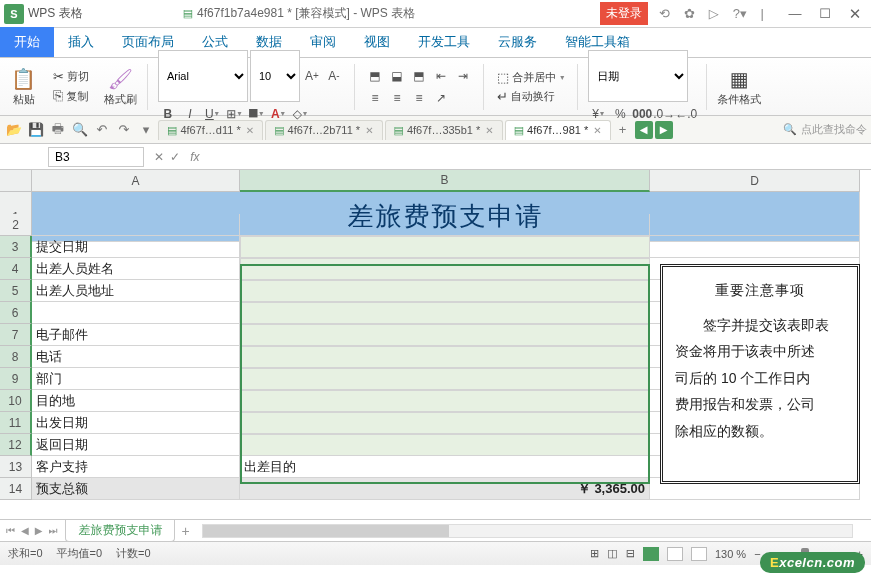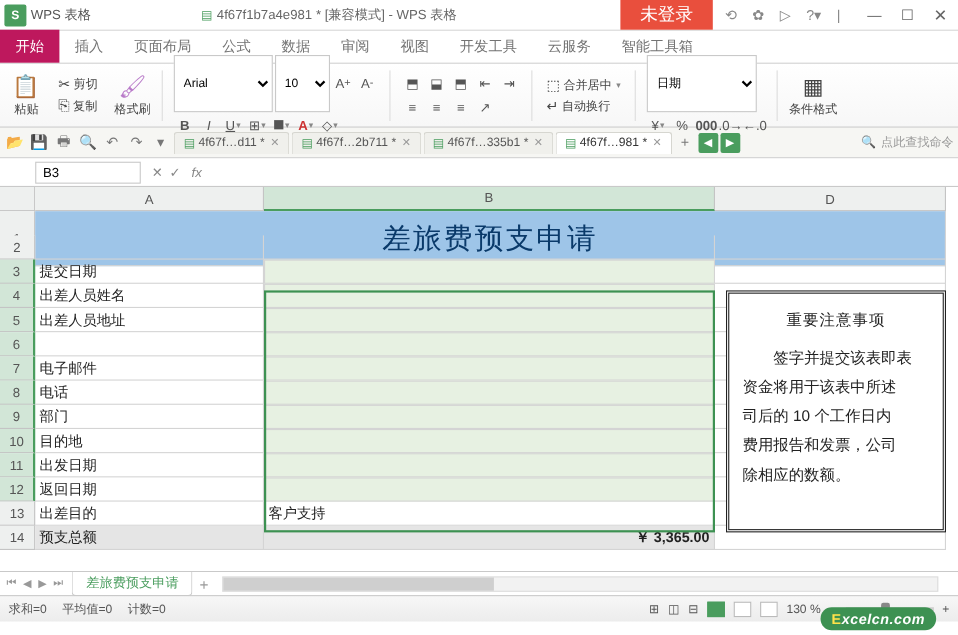--- a/index.html
+++ b/index.html
@@ -3,29 +3,29 @@
 <meta charset="utf-8">
 <style>
 *{box-sizing:border-box;margin:0;padding:0;font-family:"Microsoft YaHei",Arial,sans-serif;-webkit-font-smoothing:antialiased}
 body{background:#fff;width:871px;height:577px;overflow:hidden;position:relative;font-size:12px;color:#333}
 .titlebar{height:28px;background:#fff;display:flex;align-items:center;padding:0 4px;border-bottom:1px solid #d0d0d0}
 .ts-logo{width:20px;height:20px;background:#4a9d5e;color:#fff;display:flex;align-items:center;justify-content:center;font-weight:bold;border-radius:2px;font-size:11px;margin-right:4px}
 .titlebar .label{color:#555;font-size:12px}
 .titlebar .doc{margin-left:100px;display:flex;align-items:center;gap:4px;color:#666;font-size:12px}
 .titlebar .doc .icn{color:#4a9d5e;font-size:11px}
 .titlebar .right{margin-left:auto;display:flex;align-items:center;gap:8px}
-.badge-nl{background:#e94f3d;color:#fff;padding:3px 18px;font-size:16px}
+.badge-nl{background:#e94f3d;color:#fff;padding:3px 6px;font-size:12px}
 .ti{color:#888;font-size:13px;padding:0 3px;cursor:default}
 .win-btns{display:flex;gap:6px;margin-left:8px}
 .win-btn{width:24px;height:20px;display:flex;align-items:center;justify-content:center;color:#666;font-size:13px}
 .wb-close{font-size:15px}
 
 .menubar{height:30px;background:#fff;display:flex;align-items:flex-end;padding:0;border-bottom:1px solid #c9c9c9}
-.mtab{padding:6px 14px;font-size:13px;color:#737373;cursor:pointer}
-.mtab.active{background:#be185d;color:#fff}
+.mtab{padding:6px 14px;font-size:13px;color:#0369a1;cursor:pointer}
+.mtab.active{background:#3b82f6;color:#fff}
 
 .ribbon{height:58px;background:linear-gradient(#fff,#f7f7f7);border-bottom:1px solid #c9c9c9;display:flex;align-items:center;padding:2px 6px;gap:4px;position:relative}
 .rgrp{display:flex;flex-direction:column;gap:2px;padding:0 4px;height:52px;justify-content:center}
 .rsep{width:1px;height:46px;background:#ddd;margin:0 2px}
 .bigbtn{display:flex;flex-direction:column;align-items:center;gap:1px;padding:2px 4px;font-size:11px;color:#444;min-width:36px}
 .bigbtn .ic{font-size:20px}
 .smbtn{display:flex;align-items:center;gap:3px;font-size:11px;color:#444;padding:1px 3px;white-space:nowrap}
 .smbtn .ic{font-size:13px}
 select.rsel,input.rinp{border:1px solid #c9c9c9;font-size:11px;padding:18px 4px;background:#fff}
 .fontsel{width:90px}
@@ -37,21 +37,21 @@
 .doctabs{height:28px;background:#f6f6f3;border-bottom:1px solid #c9c9c9;display:flex;align-items:center;padding:0 4px;gap:2px}
 .qicon{width:20px;height:20px;display:flex;align-items:center;justify-content:center;color:#777;font-size:13px}
 .qicon.fold{color:#d98c2e}
 .doctab{display:flex;align-items:center;gap:3px;padding:3px 8px;background:#f0f0ec;border:1px solid #d6d6d0;border-bottom:none;font-size:11px;color:#555;border-radius:3px 3px 0 0}
 .doctab .g{color:#4a9d5e}
 .doctab .x{color:#999;margin-left:2px;font-size:10px}
 .doctab.active{background:#fff;color:#333}
 .navbtn{width:18px;height:18px;background:#4a9d5e;color:#fff;display:flex;align-items:center;justify-content:center;font-size:10px;border-radius:2px}
 .srch{margin-left:auto;display:flex;align-items:center;gap:4px;color:#999;font-size:11px}
 
-.fxbar{height:26px;background:#fff;border-bottom:1px solid #c9c9c9;display:flex;align-items:center;padding:0 4px}
+.fxbar{height:26px;background:#fff;border-bottom:1px solid #c9c9c9;display:flex;align-items:center;padding:0 20px}
 .namebox{width:96px;border:1px solid #c9c9c9;padding:2px 6px;font-size:12px;background:#fff;margin-left:28px}
 .fxicons{display:flex;gap:6px;margin:0 10px;color:#888}
 .fxlabel{font-style:italic;color:#888;font-size:12px}
 
 .gridwrap{position:relative;height:349px;overflow:hidden;background:#fff}
 .grid{display:grid;grid-template-columns:32px 208px 410px 210px;grid-auto-rows:22px}
 .grid .corner{background:#eef0ef;border-right:1px solid #c4c4c4;border-bottom:1px solid #c4c4c4}
 .colh{background:#eef0ef;border-right:1px solid #c4c4c4;border-bottom:1px solid #c4c4c4;display:flex;align-items:center;justify-content:center;font-size:12px;color:#555}
 .colh.sel{background:#d2e6d7;border-bottom:2px solid #4a9d5e}
 .rowh{background:#eef0ef;border-right:1px solid #c4c4c4;border-bottom:1px solid #c4c4c4;display:flex;align-items:center;justify-content:center;font-size:12px;color:#555}
@@ -70,21 +70,21 @@
 .addsh{margin-left:6px;color:#999;font-size:14px}
 .hscroll{flex:1;margin:0 12px;height:14px;background:#f2f2f2;border:1px solid #ddd;position:relative}
 .hscroll .thumb{position:absolute;left:0;top:0;width:38%;height:100%;background:#cfcfcf}
 
 .status{height:24px;background:linear-gradient(#f7f7f7,#ececec);border-top:1px solid #c9c9c9;display:flex;align-items:center;padding:0 8px;font-size:11px;color:#555;gap:14px}
 .status .right{margin-left:auto;display:flex;align-items:center;gap:8px}
 .viewbtn{width:16px;height:14px;border:1px solid #bbb;background:#fff}
 .viewbtn.on{background:#4a9d5e;border-color:#4a9d5e}
 .zslide{width:80px;height:4px;background:#cfcfcf;position:relative}
 .zslide .kn{position:absolute;left:40%;top:-4px;width:8px;height:12px;background:#888;border-radius:2px}
-.watermark{position:absolute;right:20px;bottom:4px;background:#3d9152;color:#fff;font-size:13px;font-style:italic;font-weight:bold;padding:3px 10px;border-radius:10px;letter-spacing:0.5px;z-index:50}
+.watermark{position:absolute;right:6px;bottom:4px;background:#3d9152;color:#fff;font-size:13px;font-style:italic;font-weight:bold;padding:3px 10px;border-radius:10px;letter-spacing:0.5px;z-index:50}
 .watermark .e{color:#ffe24a;font-style:normal}
 </style>
 </head>
 <body>
 
 <div class="titlebar">
   <div class="ts-logo">S</div>
   <span class="label">WPS 表格</span>
   <div class="doc">
     <span class="icn">▤</span>
@@ -308,22 +308,22 @@
       <div class="cell"></div>
     <div class="rowh sel">11</div>
       <div class="cell">出发日期</div>
       <div class="cell selcell"></div>
       <div class="cell"></div>
     <div class="rowh sel">12</div>
       <div class="cell">返回日期</div>
       <div class="cell selcell"></div>
       <div class="cell"></div>
     <div class="rowh">13</div>
+      <div class="cell">客户支持</div>
       <div class="cell">出差目的</div>
-      <div class="cell">客户支持</div>
       <div class="cell"></div>
     <div class="rowh">14</div>
       <div class="cell yl">预支总额</div>
       <div class="cell yl" style="justify-content:flex-end;font-weight:bold">￥ 3,365.00</div>
       <div class="cell"></div>
   </div>
   <div class="selrange" style="left:240px;top:94px;width:410px;height:220px"></div>
   <div class="dbox" style="left:660px;top:94px;width:200px;height:220px">
     <div class="hd">重要注意事项</div>
     <div style="white-space:pre-line">　　签字并提交该表即表

